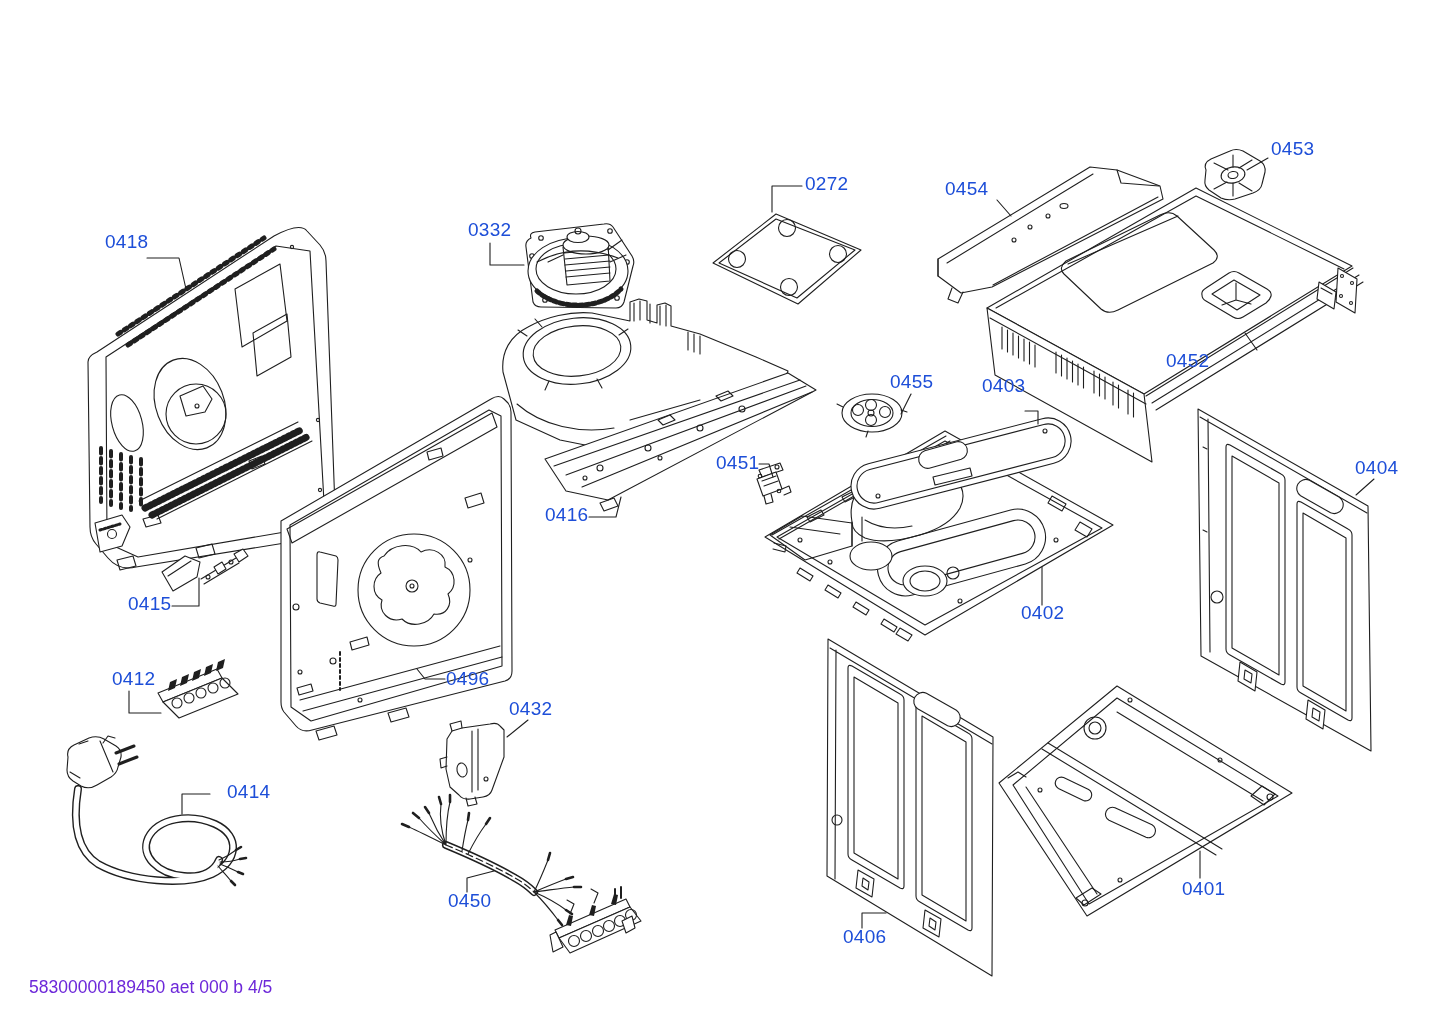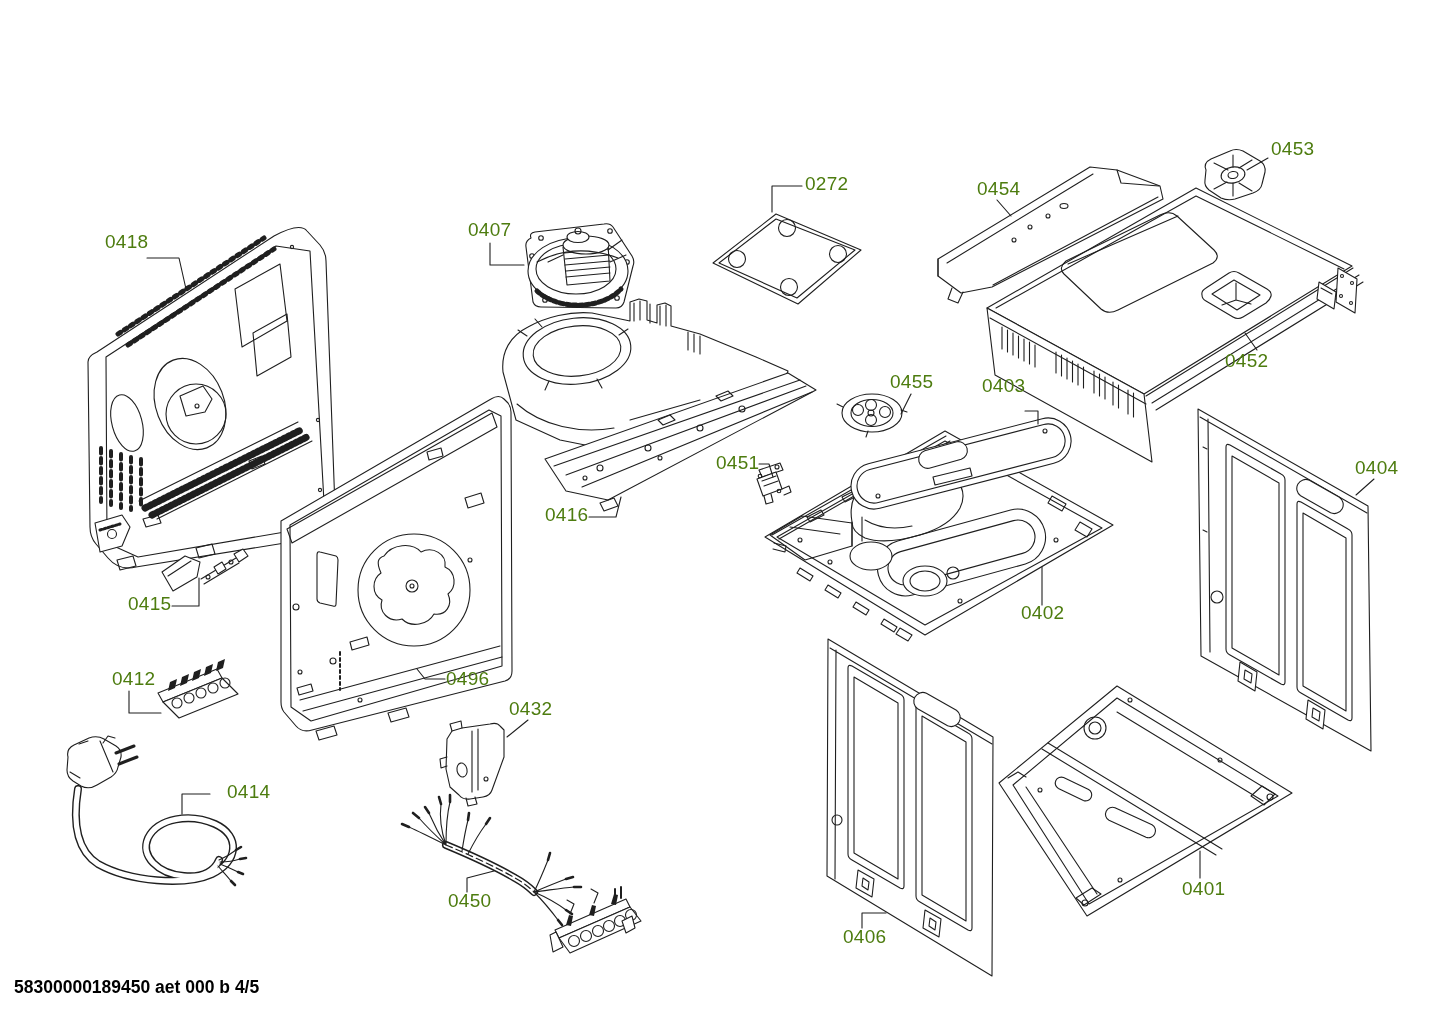--- a/index.html
+++ b/index.html
@@ -1,23 +1,23 @@
 <!DOCTYPE html>
 <html><head>
 <meta charset="utf-8">
 <style>
   html,body{margin:0;padding:0;background:#ffffff;}
   .page{position:relative;width:1442px;height:1019px;background:#ffffff;overflow:hidden;
         font-family:"Liberation Sans",sans-serif;}
   .page svg{position:absolute;left:0;top:0;}
   svg .wf{fill:#ffffff;}
   svg .bk{fill:#1f1f1f;stroke:none;}
-  .plabel{position:absolute;font-size:19px;line-height:19px;color:#4d7c0f;letter-spacing:.3px;
+  .plabel{position:absolute;font-size:19px;line-height:19px;color:#1d4ed8;letter-spacing:.3px;
           white-space:nowrap;user-select:none;}
-  .footer{position:absolute;left:14px;top:977px;font-size:17.5px;color:#000000;white-space:nowrap;font-weight:bold;}
+  .footer{position:absolute;left:29px;top:977px;font-size:17.5px;color:#6d28d9;white-space:nowrap;}
 </style>
 </head>
 <body>
 
 <div class="page">
 
 <svg width="1442" height="1019" viewBox="0 0 1442 1019" stroke="#1f1f1f" stroke-width="1.1" fill="none" stroke-linejoin="round" stroke-linecap="round">
 
   <g>
     <path class="wf" d="M97,352 L274,236 Q300,222 307,231 L320,245 Q326,252 326,261 L335,508 Q336,525 322,537 L136,567 Q119,571 108,558 L96,544 Q90,537 90,527 L88,362 Q88,356 97,352 Z"></path>
@@ -330,25 +330,25 @@
     <path d="M445,679 L425,679 L417,669"></path>
     <path d="M528,720 L507,737"></path>
     <path d="M210,794 L182,794 L182,814"></path>
     <path d="M467,892 L467,878 L494,871"></path>
     <path d="M862,928 L862,913 L886,913"></path>
     <path d="M1200,878 L1200,851"></path>
   </g>
 </svg>
 
 <div class="plabel" style="left:105px;top:232px">0418</div>
-<div class="plabel" style="left:468px;top:220px">0407</div>
+<div class="plabel" style="left:468px;top:220px">0332</div>
 <div class="plabel" style="left:805px;top:174px">0272</div>
-<div class="plabel" style="left:977px;top:179px">0454</div>
+<div class="plabel" style="left:945px;top:179px">0454</div>
 <div class="plabel" style="left:1271px;top:139px">0453</div>
-<div class="plabel" style="left:1225px;top:351px">0452</div>
+<div class="plabel" style="left:1166px;top:351px">0452</div>
 <div class="plabel" style="left:890px;top:372px">0455</div>
 <div class="plabel" style="left:982px;top:376px">0403</div>
 <div class="plabel" style="left:716px;top:453px">0451</div>
 <div class="plabel" style="left:545px;top:505px">0416</div>
 <div class="plabel" style="left:1355px;top:458px">0404</div>
 <div class="plabel" style="left:1021px;top:603px">0402</div>
 <div class="plabel" style="left:128px;top:594px">0415</div>
 <div class="plabel" style="left:112px;top:669px">0412</div>
 <div class="plabel" style="left:446px;top:669px">0496</div>
 <div class="plabel" style="left:509px;top:699px">0432</div>

